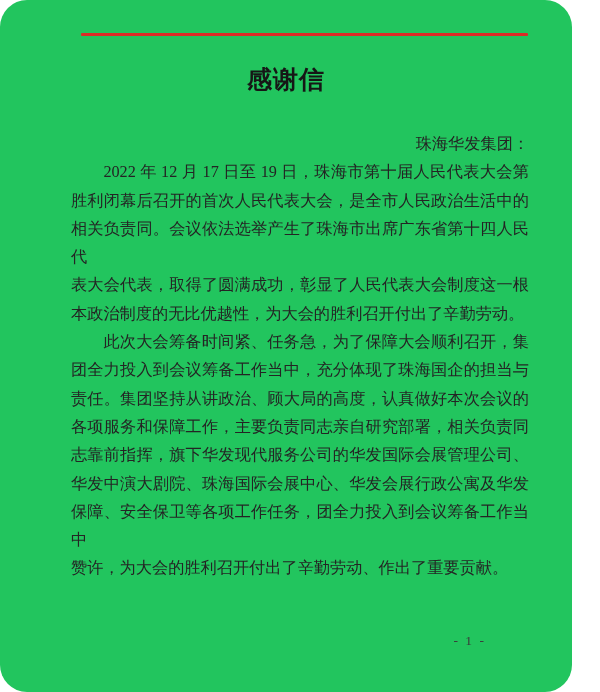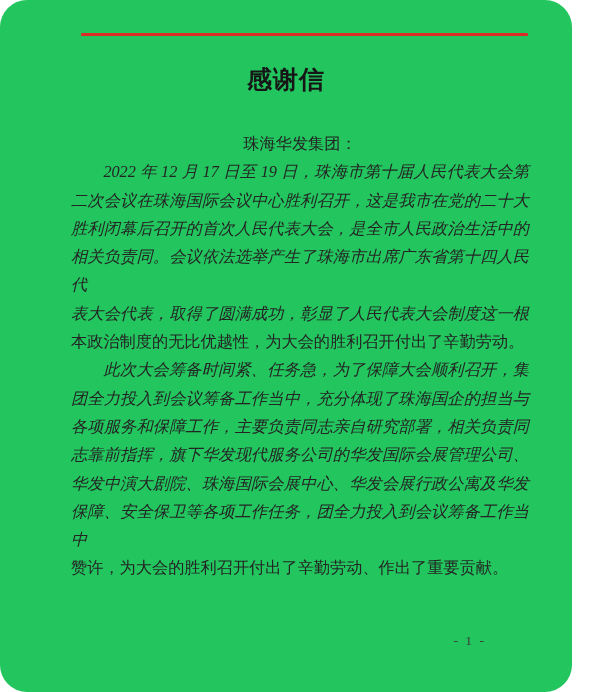--- a/index.html
+++ b/index.html
@@ -45,29 +45,28 @@
   .letter {
     position: absolute;
     left: 71px;
     top: 130px;
     width: 458px;
     color: #242424;
     font-size: 16.2px;
   }
   .salutation {
     line-height: 28.3px;
-    text-align: center;
+    text-align: right;
   }
   .line {
     line-height: 28.3px;
   }
   .line.just {
     text-align: justify;
     text-align-last: justify;
-    font-style: italic;
   }
   .line.first {
     text-indent: 2em;
   }
   .page-number {
     position: absolute;
     top: 633px;
     right: 86px;
     font-size: 13.5px;
     letter-spacing: 2px;
@@ -79,29 +78,29 @@
 
 <div class="page">
   <div class="header-rule"></div>
   <h1 class="doc-title">感谢信</h1>
 
   <div class="letter">
     <div class="salutation">珠海华发集团：</div>
     <div id="paragraphs">
         <div class="para">
           <div class="line first just">2022 年 12 月 17 日至 19 日，珠海市第十届人民代表大会第</div>
-          <div class="line just">二次会议在珠海国际会议中心胜利召开，这是我市在党的二十大</div>
           <div class="line just">胜利闭幕后召开的首次人民代表大会，是全市人民政治生活中的</div>
           <div class="line just">相关负责同。会议依法选举产生了珠海市出席广东省第十四人民代</div>
           <div class="line just">表大会代表，取得了圆满成功，彰显了人民代表大会制度这一根</div>
           <div class="line">本政治制度的无比优越性，为大会的胜利召开付出了辛勤劳动。</div>
         </div>
         <div class="para">
           <div class="line first just">此次大会筹备时间紧、任务急，为了保障大会顺利召开，集</div>
           <div class="line just">团全力投入到会议筹备工作当中，充分体现了珠海国企的担当与</div>
+          <div class="line just">责任。集团坚持从讲政治、顾大局的高度，认真做好本次会议的</div>
           <div class="line just">各项服务和保障工作，主要负责同志亲自研究部署，相关负责同</div>
           <div class="line just">志靠前指挥，旗下华发现代服务公司的华发国际会展管理公司、</div>
           <div class="line just">华发中演大剧院、珠海国际会展中心、华发会展行政公寓及华发</div>
           <div class="line just">保障、安全保卫等各项工作任务，团全力投入到会议筹备工作当中</div>
           <div class="line">赞许，为大会的胜利召开付出了辛勤劳动、作出了重要贡献。</div>
         </div>
       </div>
   </div>
 
   <div class="page-number">- 1 -</div>

